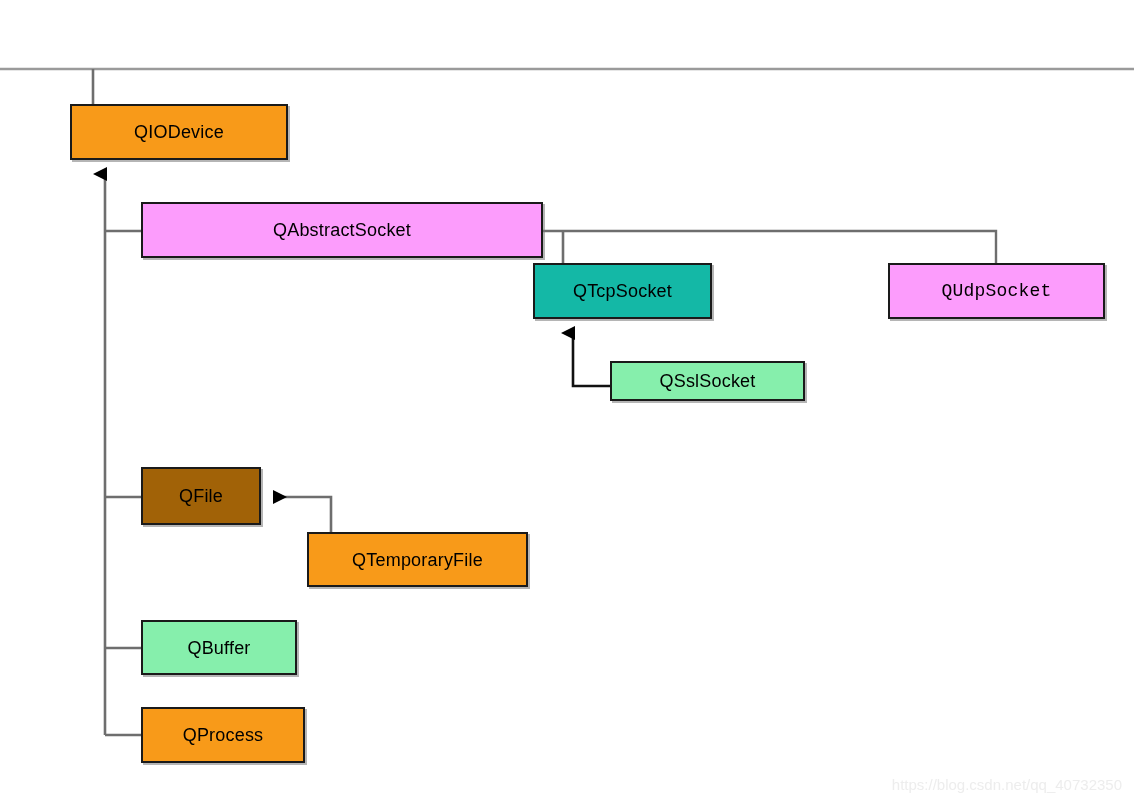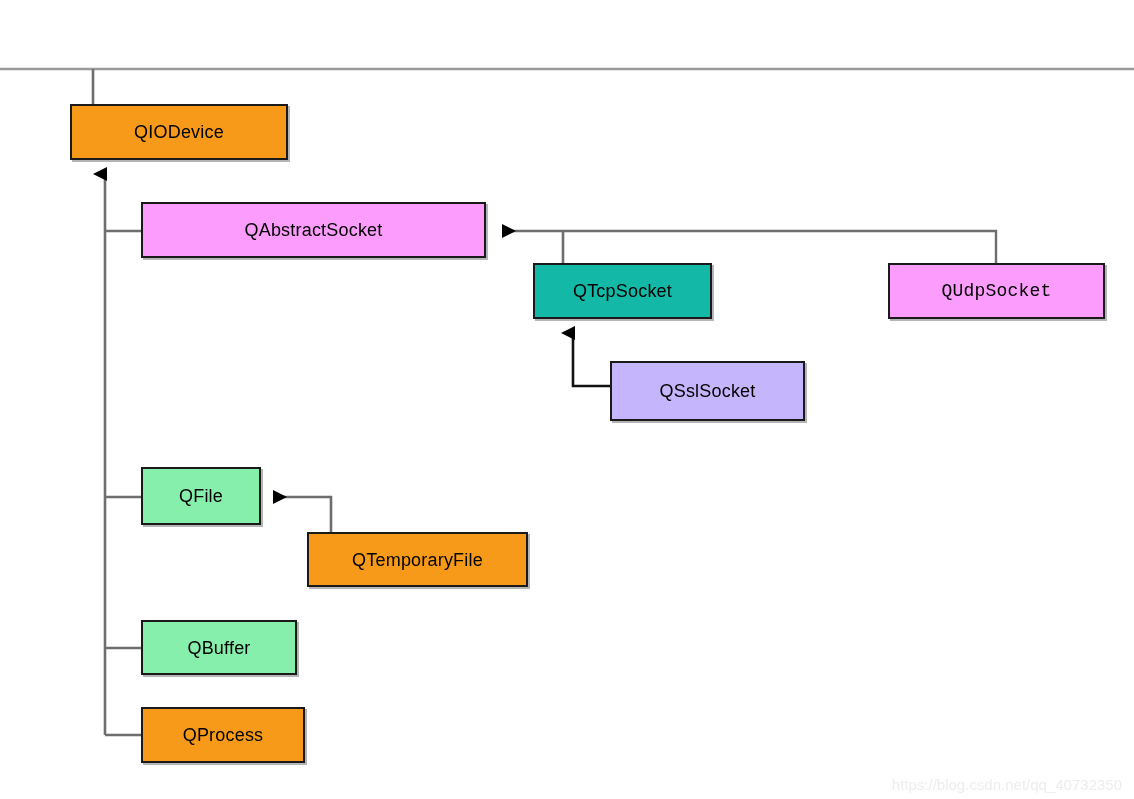--- a/index.html
+++ b/index.html
@@ -81,33 +81,33 @@
     <line x1="563" y1="263" x2="563" y2="231" stroke="#6e6e6e" stroke-width="2.6"></line>
 
     <path d="M 610 386 L 573 386 L 573 333" fill="none" stroke="#111111" stroke-width="2.6" marker-end="url(#arrow-up)"></path>
 
     <path d="M 331 532 L 331 497 L 275 497" fill="none" stroke="#6e6e6e" stroke-width="2.6" marker-end="url(#arrow-left)"></path>
   </svg>
 
   <div class="node fill-orange" style="left: 70px; top: 104px; width: 218px; height: 56px; background: rgb(248, 154, 25); border-color: rgb(26, 26, 26);">
     <span class="node-label">QIODevice</span>
   </div>
-  <div class="node fill-pink" style="left: 141px; top: 202px; width: 345px; height: 56px; background: rgb(252, 156, 252); border-color: rgb(26, 26, 26);">
+  <div class="node fill-pink" style="left: 141px; top: 202px; width: 402px; height: 56px; background: rgb(252, 156, 252); border-color: rgb(26, 26, 26);">
     <span class="node-label">QAbstractSocket</span>
   </div>
   <div class="node fill-pink" style="left: 533px; top: 263px; width: 179px; height: 56px; background: #14b8a6; border-color: rgb(26, 26, 26);">
     <span class="node-label">QTcpSocket</span>
   </div>
   <div class="node fill-pink" style="left: 888px; top: 263px; width: 217px; height: 56px; background: rgb(252, 156, 252); border-color: rgb(26, 26, 26); font-family: Liberation Mono, monospace;">
     <span class="node-label">QUdpSocket</span>
   </div>
-  <div class="node fill-pink" style="left: 610px; top: 361px; width: 195px; height: 60px; background: #c4b5fd; border-color: rgb(26, 26, 26);">
+  <div class="node fill-pink" style="left: 610px; top: 361px; width: 195px; height: 40px; background: #86efac; border-color: rgb(26, 26, 26);">
     <span class="node-label">QSslSocket</span>
   </div>
-  <div class="node fill-orange" style="left: 141px; top: 467px; width: 120px; height: 58px; background: #86efac; border-color: rgb(26, 26, 26);">
+  <div class="node fill-orange" style="left: 141px; top: 467px; width: 120px; height: 58px; background: #a16207; border-color: rgb(26, 26, 26);">
     <span class="node-label">QFile</span>
   </div>
   <div class="node fill-orange" style="left: 307px; top: 532px; width: 221px; height: 55px; background: rgb(248, 154, 25); border-color: rgb(26, 26, 26);">
     <span class="node-label">QTemporaryFile</span>
   </div>
   <div class="node fill-orange" style="left: 141px; top: 620px; width: 156px; height: 55px; background: #86efac; border-color: rgb(26, 26, 26);">
     <span class="node-label">QBuffer</span>
   </div>
   <div class="node fill-orange" style="left: 141px; top: 707px; width: 164px; height: 56px; background: rgb(248, 154, 25); border-color: rgb(26, 26, 26);">
     <span class="node-label">QProcess</span>

